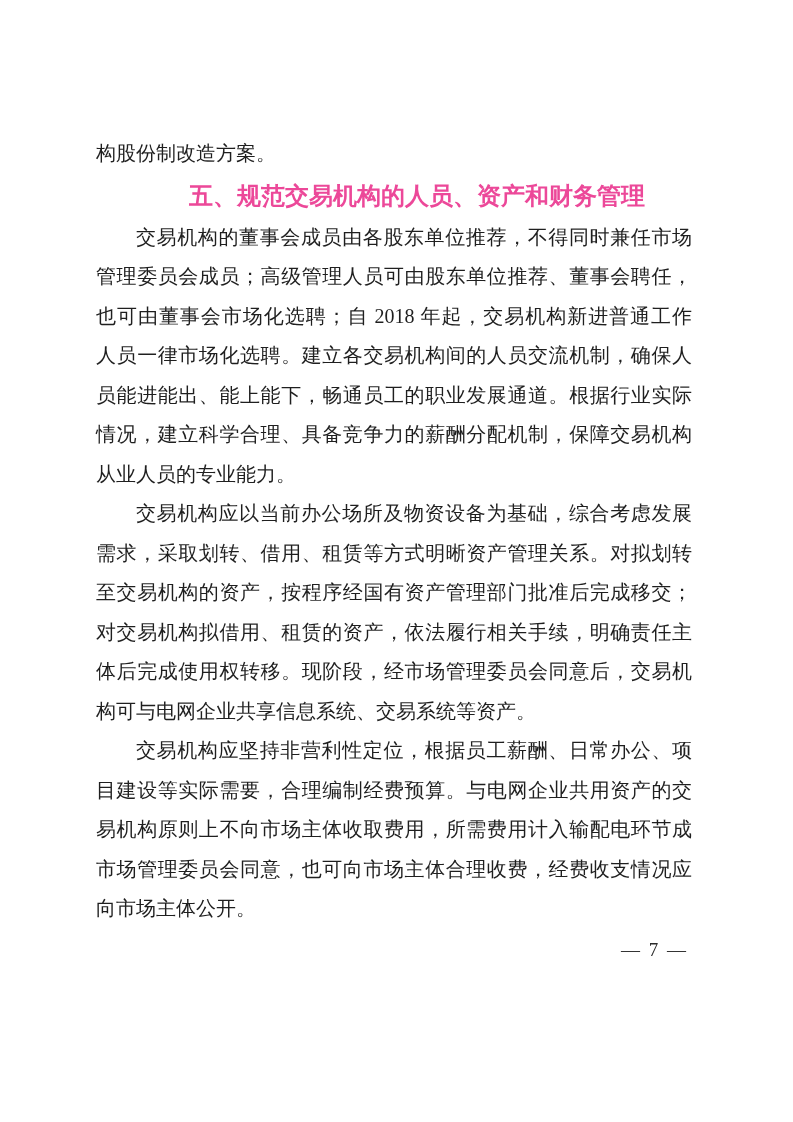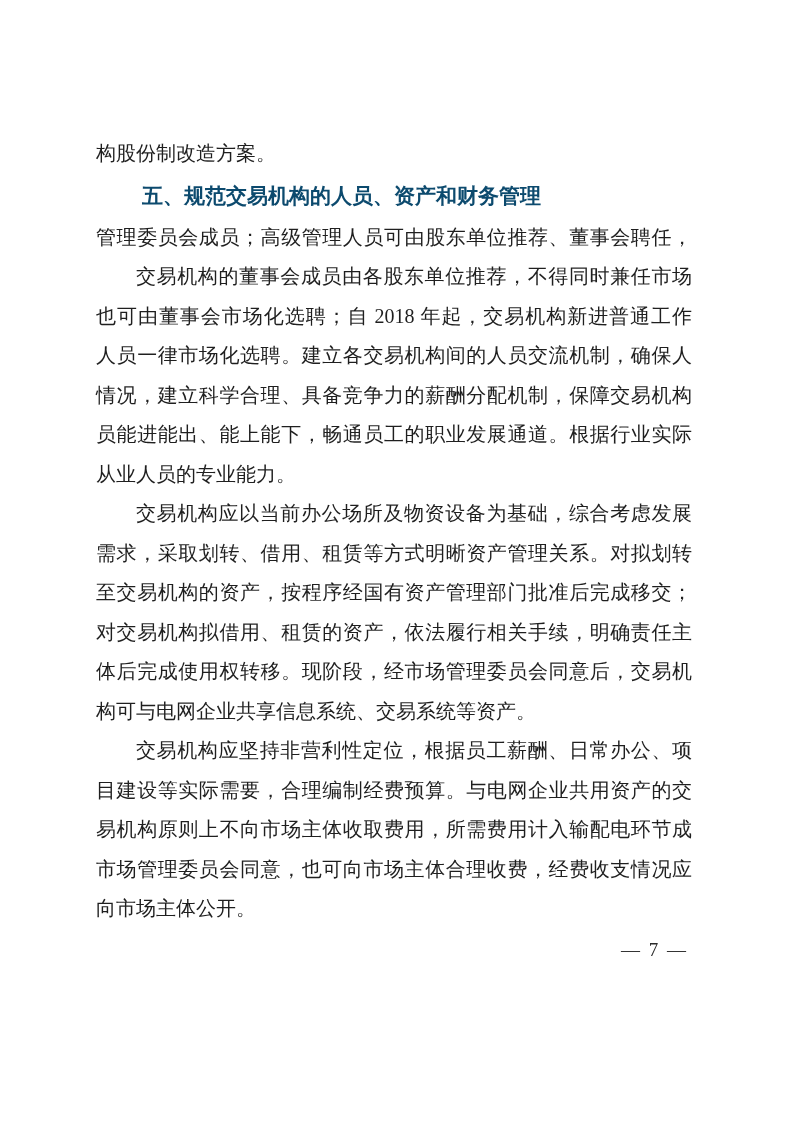--- a/index.html
+++ b/index.html
@@ -35,52 +35,52 @@
   .body-line.last {
     text-align: left;
     text-align-last: left;
   }
   .body-line.indent {
     text-indent: 40px;
   }
   .heading-line {
     font-family: "Liberation Sans", "DejaVu Sans", sans-serif;
     font-weight: bold;
-    font-size: 21px;
-    color: #0c4a6e;
+    font-size: 24px;
+    color: #ec4899;
     height: 44px;
     line-height: 44px;
     text-indent: 46px;
-    text-align: left;
+    text-align: center;
     white-space: nowrap;
   }
   .page-number {
     font-family: "Liberation Serif", "DejaVu Serif", serif;
     font-size: 19px;
     color: #2a2a2a;
     text-align: right;
     padding-right: 4px;
     margin-top: 10px;
     letter-spacing: 2px;
   }
 </style>
 </head>
 <body>
 
 <div class="page">
   <div class="doc-body">
 
   <div class="body-line last">构股份制改造方案。</div>
       <div class="heading-line">五、规范交易机构的人员、资产和财务管理</div>
+      <div class="body-line indent">交易机构的董事会成员由各股东单位推荐，不得同时兼任市场</div>
       <div class="body-line">管理委员会成员；高级管理人员可由股东单位推荐、董事会聘任，</div>
-      <div class="body-line indent">交易机构的董事会成员由各股东单位推荐，不得同时兼任市场</div>
       <div class="body-line">也可由董事会市场化选聘；自 2018 年起，交易机构新进普通工作</div>
       <div class="body-line">人员一律市场化选聘。建立各交易机构间的人员交流机制，确保人</div>
+      <div class="body-line">员能进能出、能上能下，畅通员工的职业发展通道。根据行业实际</div>
       <div class="body-line">情况，建立科学合理、具备竞争力的薪酬分配机制，保障交易机构</div>
-      <div class="body-line">员能进能出、能上能下，畅通员工的职业发展通道。根据行业实际</div>
       <div class="body-line last">从业人员的专业能力。</div>
       <div class="body-line indent">交易机构应以当前办公场所及物资设备为基础，综合考虑发展</div>
       <div class="body-line">需求，采取划转、借用、租赁等方式明晰资产管理关系。对拟划转</div>
       <div class="body-line">至交易机构的资产，按程序经国有资产管理部门批准后完成移交；</div>
       <div class="body-line">对交易机构拟借用、租赁的资产，依法履行相关手续，明确责任主</div>
       <div class="body-line">体后完成使用权转移。现阶段，经市场管理委员会同意后，交易机</div>
       <div class="body-line last">构可与电网企业共享信息系统、交易系统等资产。</div>
       <div class="body-line indent">交易机构应坚持非营利性定位，根据员工薪酬、日常办公、项</div>
       <div class="body-line">目建设等实际需要，合理编制经费预算。与电网企业共用资产的交</div>
       <div class="body-line">易机构原则上不向市场主体收取费用，所需费用计入输配电环节成</div>

